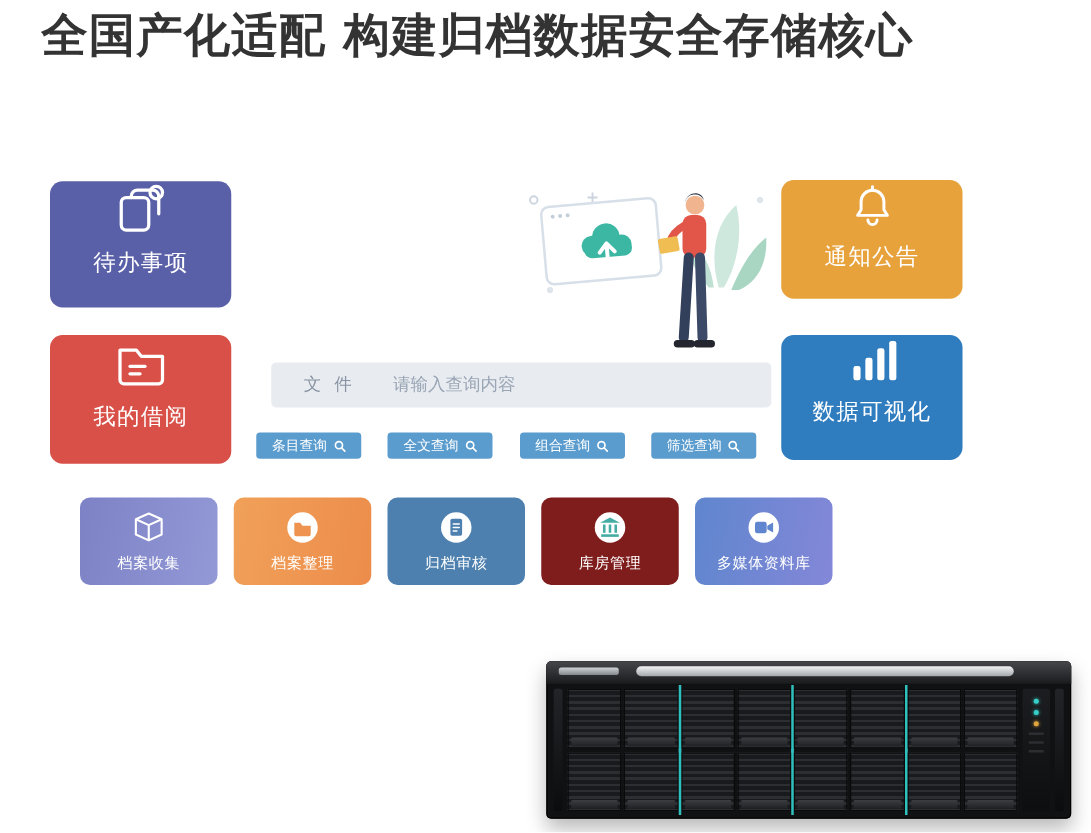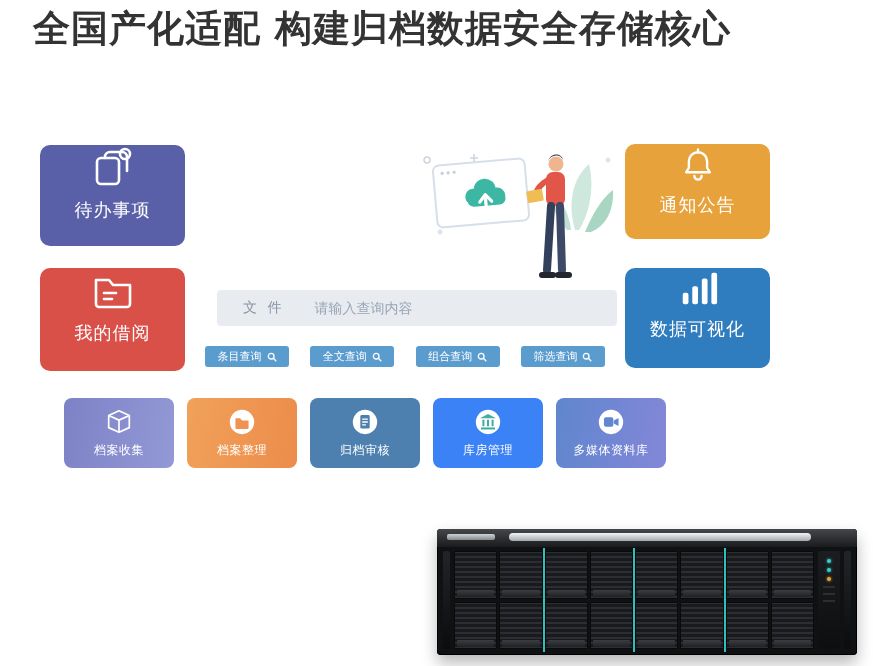--- a/index.html
+++ b/index.html
@@ -38,21 +38,21 @@
           cursor:pointer; font-family:inherit; }
 
   .modules { position:absolute; left:40px; top:398px; display:flex; gap:13px;padding-left:24px; }
   .module { width:110px; height:70px; border-radius:8px; display:flex; flex-direction:column;
             align-items:center; justify-content:center; gap:5px; color:#fff; cursor:pointer; }
   .module .mlabel { font-size:12px; letter-spacing:0.5px; }
   .m0 { background:linear-gradient(100deg,#7d82c6,#9398d6); }
   .m1 { background:linear-gradient(100deg,#f1a159,#ec8c4b); }
   .m2 { background:linear-gradient(100deg,#d094c2,#b98bd0); }
   .m3 { background:#4d80ae; }
-  .m4 { background:#3b82f6; }
+  .m4 { background:#7f1d1d; }
   .m5 { background:linear-gradient(100deg,#5f86ce,#8487d8); }
 
   
   .server { position:absolute; left:437px; top:529px; width:420px; height:126px; background:#101113;
             border-radius:4px; box-shadow:0 8px 16px rgba(0,0,0,.28), inset 0 0 0 1px #000; }
   .srv-top { position:relative; height:18px; background:linear-gradient(180deg,#45474b,#1a1b1d);
              border-radius:4px 4px 0 0; }
   .srv-tag  { position:absolute; left:72px; right:46px; top:4px; height:8px; border-radius:4px;
               background:linear-gradient(180deg,#f2f3f4,#a3a8ad); }
   .srv-tag2 { position:absolute; left:10px; width:48px; top:5px; height:6px; border-radius:2px;

